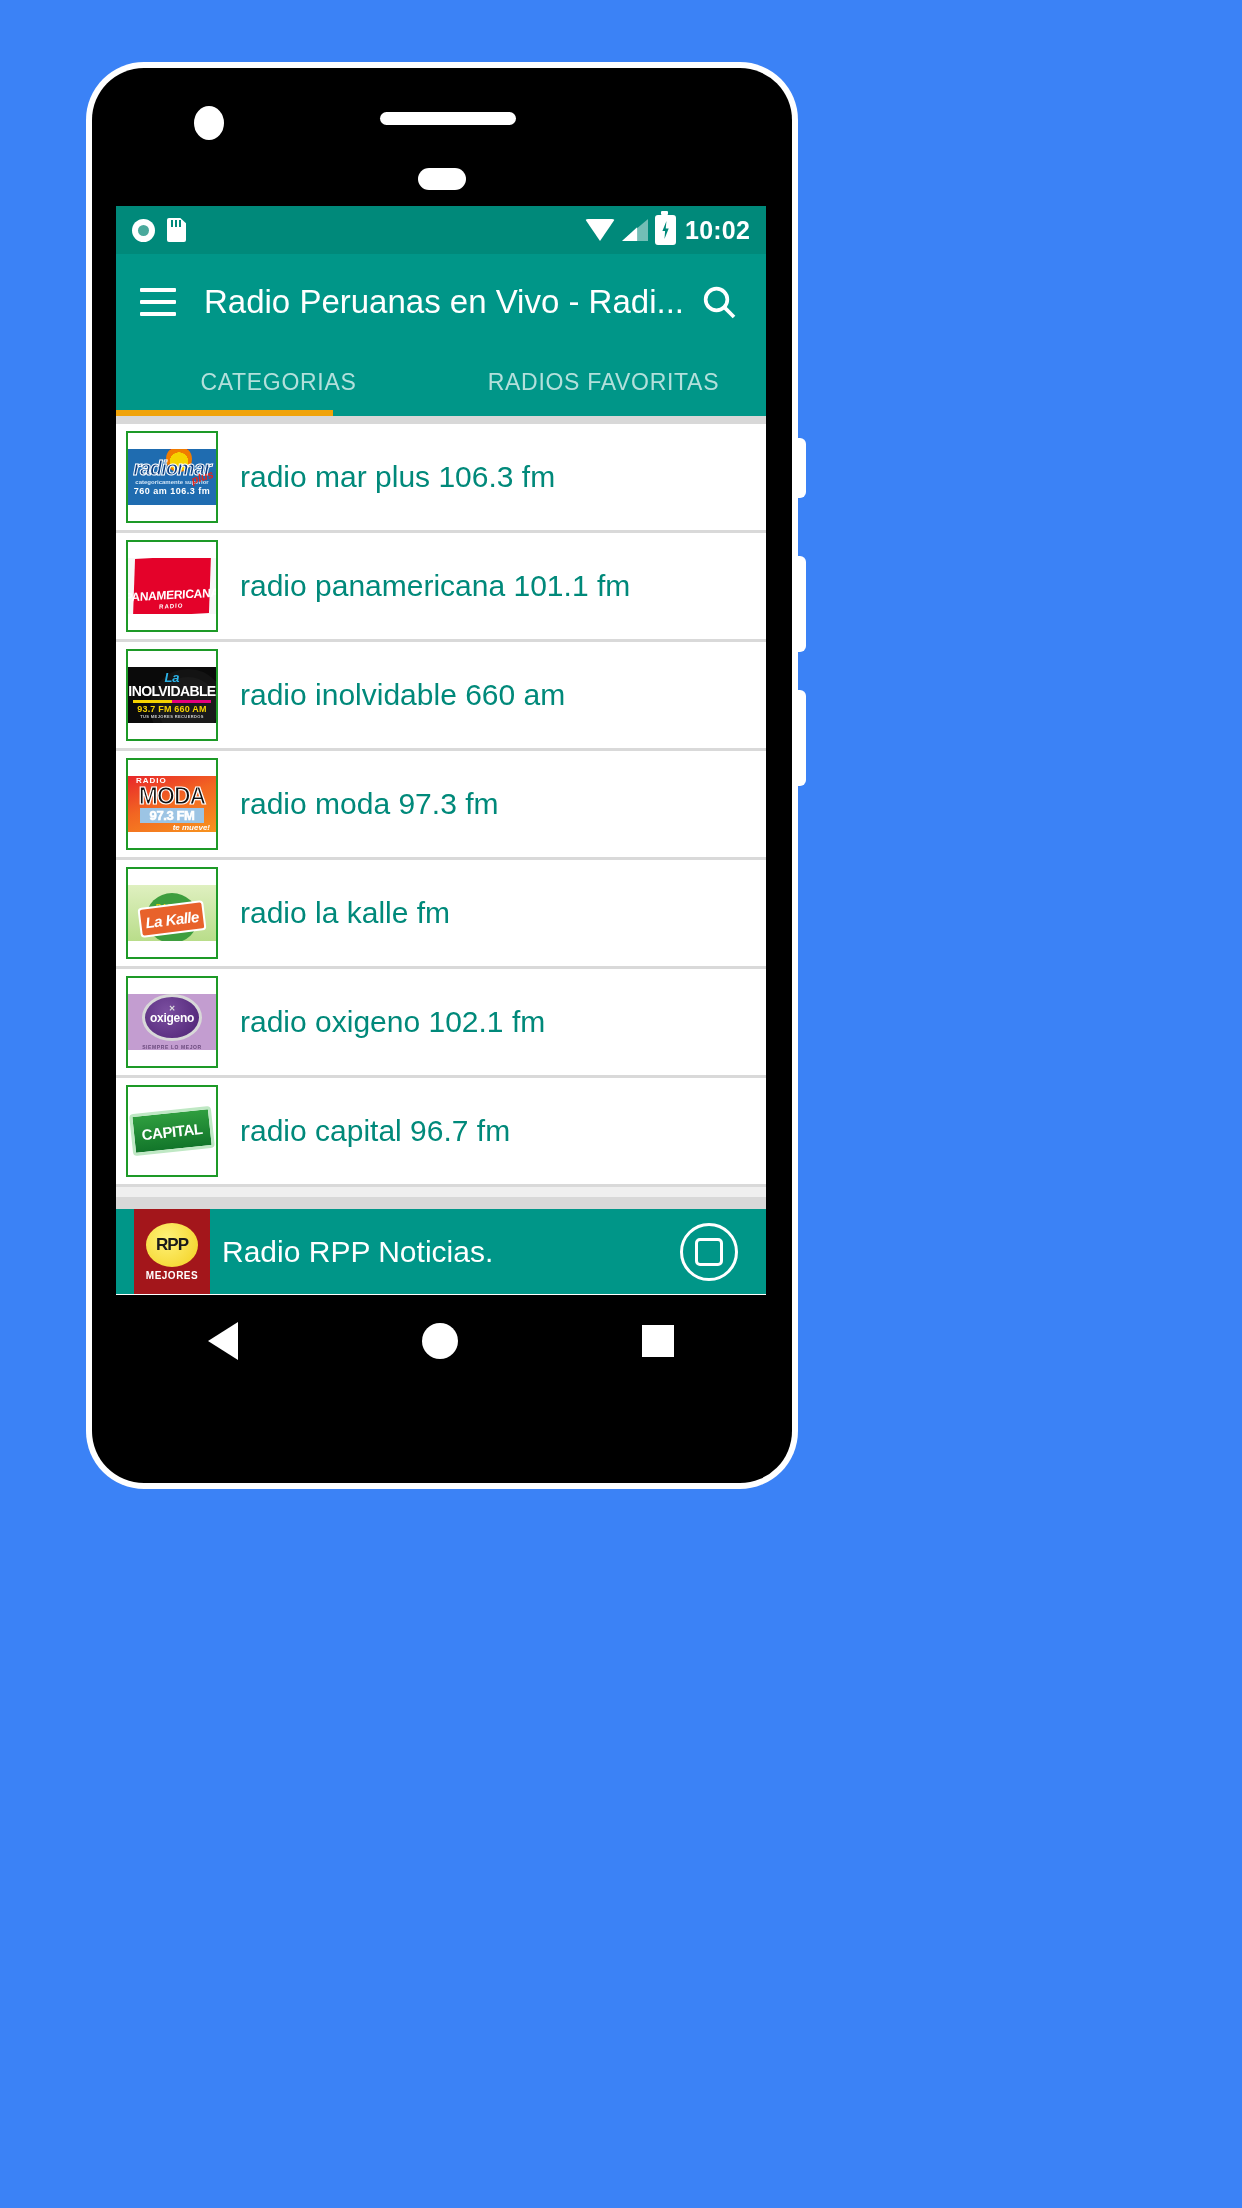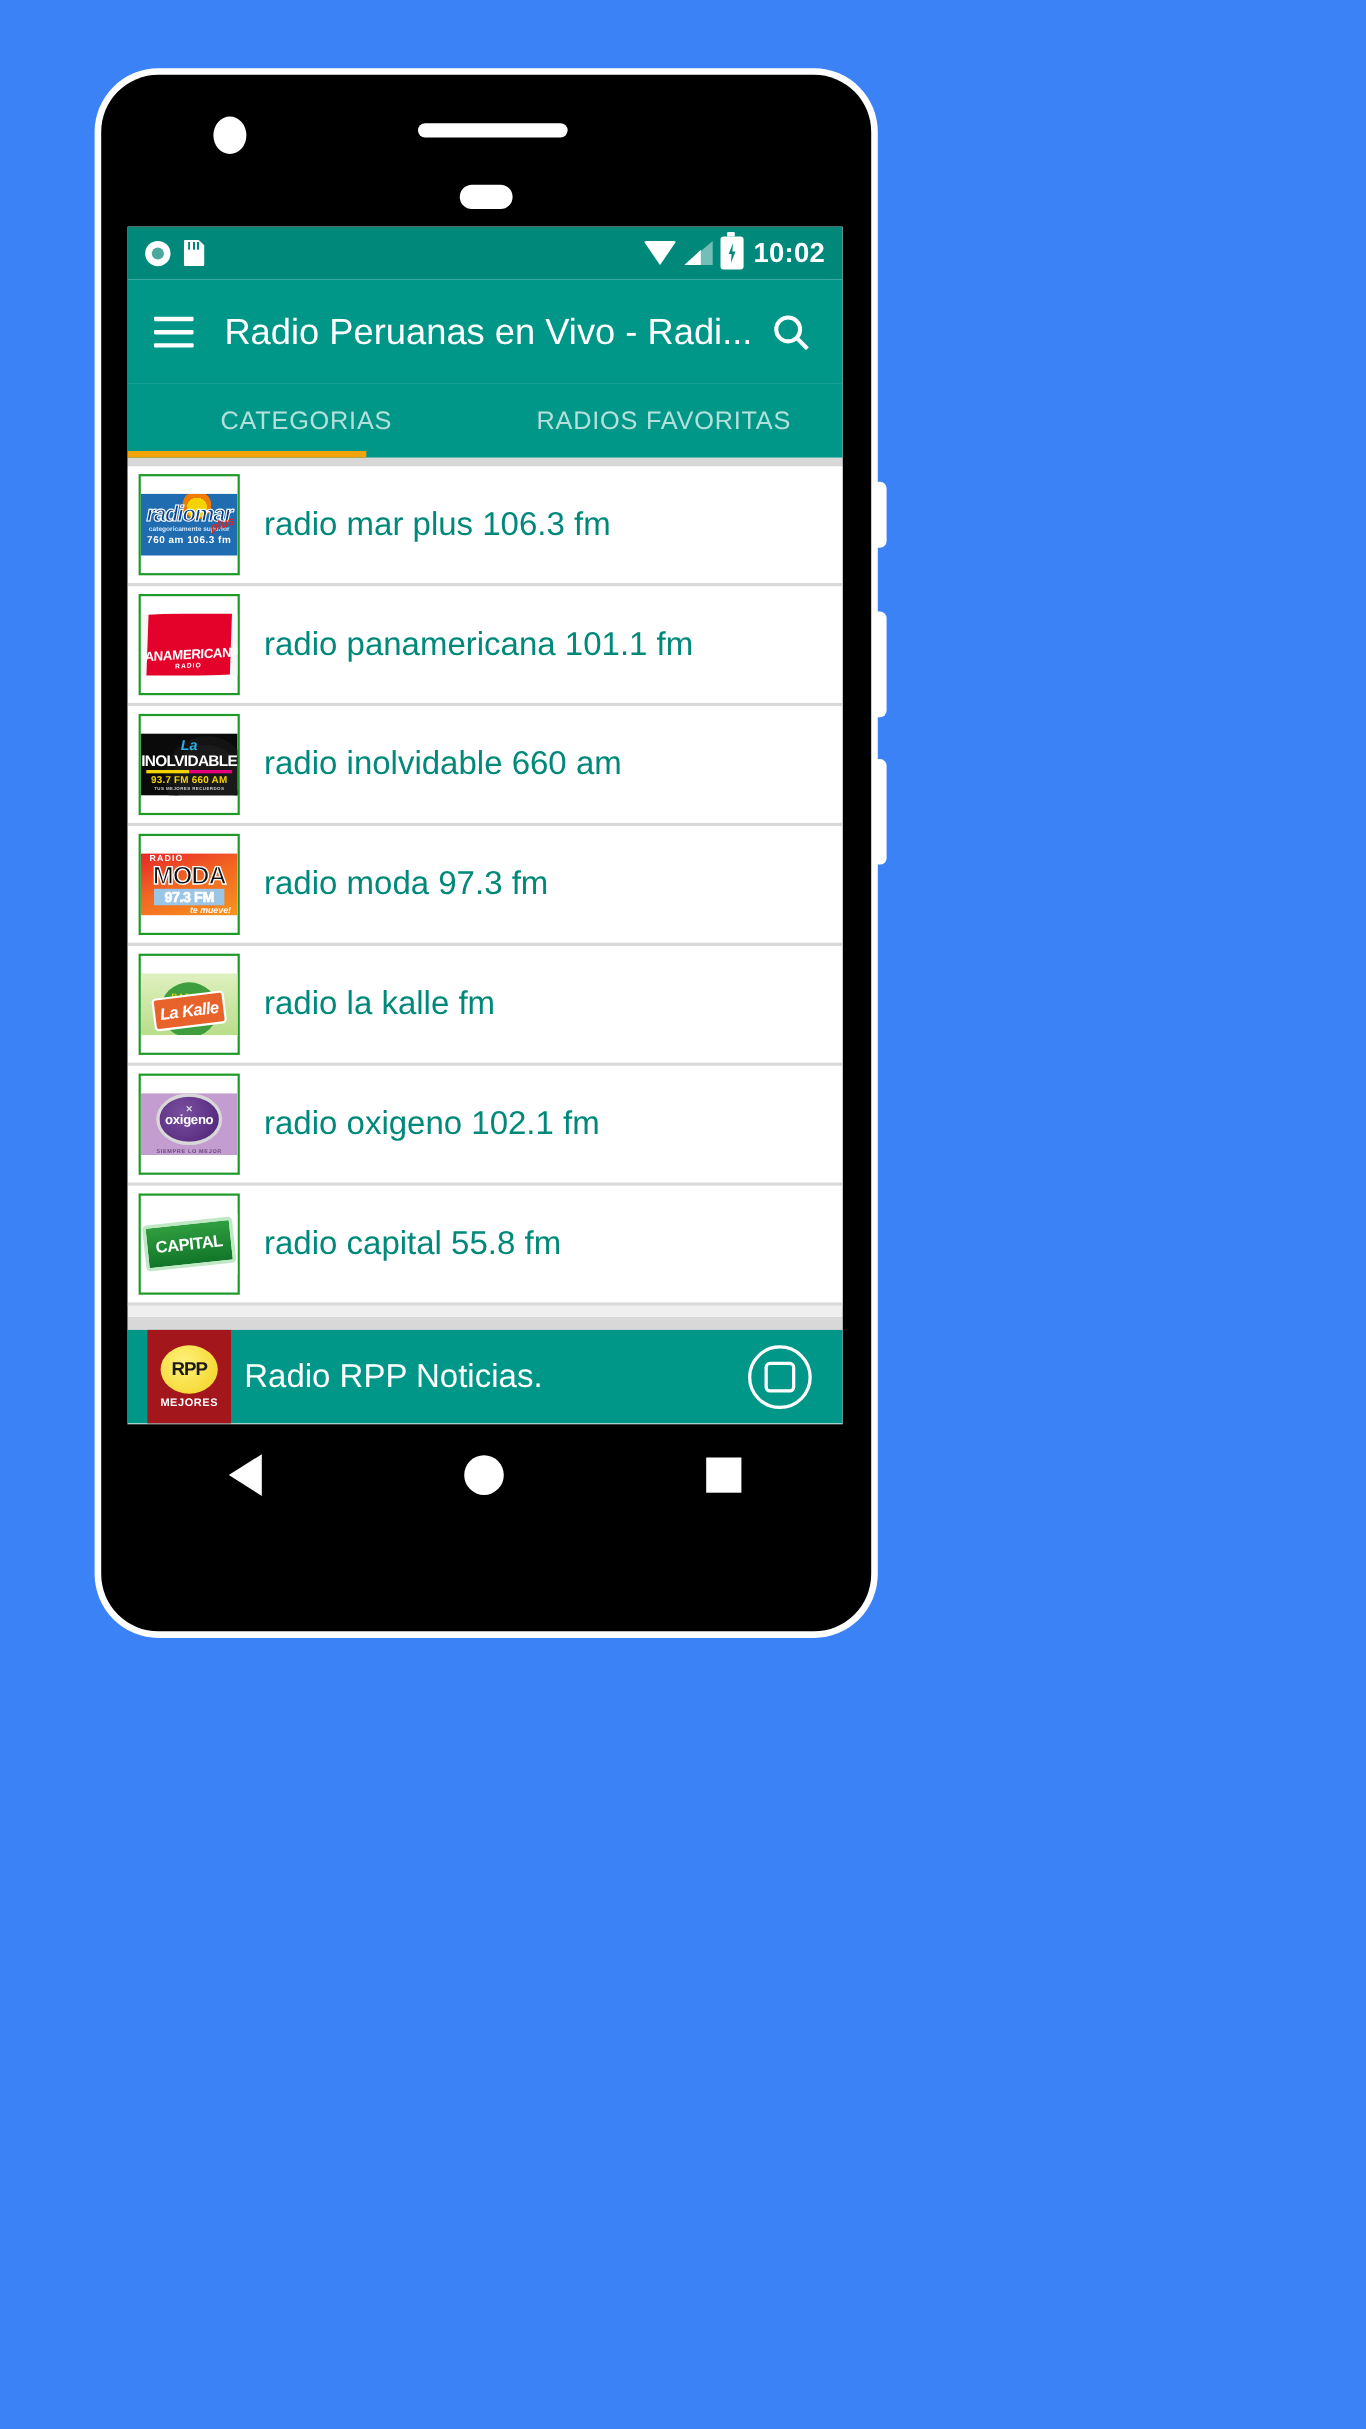--- a/index.html
+++ b/index.html
@@ -433,21 +433,21 @@
         </div>
 
         <div class="station-row">
           <div class="station-logo">
             <div class="logo-art lg-cap">
               <span class="plate">
                   <span>CAPITAL</span>
                 </span>
             </div>
           </div>
-          <div class="station-name">radio capital 55.8 fm</div>
+          <div class="station-name">radio capital 96.7 fm</div>
         </div>
 
       </div>
       <div id="list-bottom-gap"></div>
 
       <div id="player-banner">
         <div id="player-logo">
           <span class="egg">
               <span>RPP</span>
             </span>

